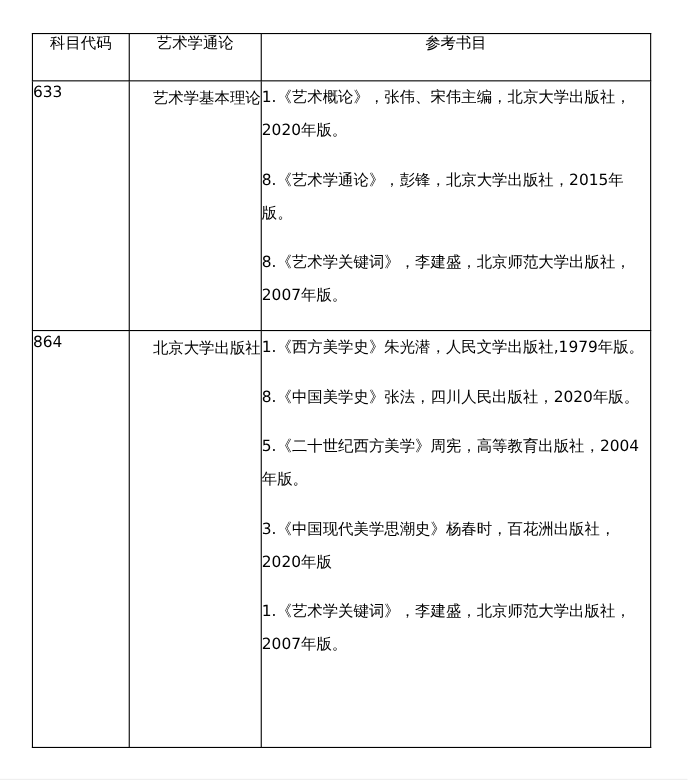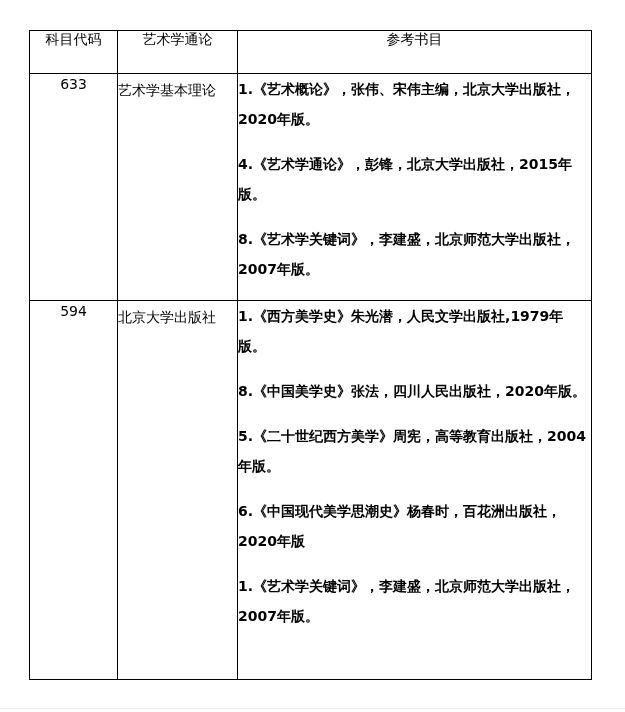--- a/index.html
+++ b/index.html
@@ -24,36 +24,36 @@
       font-size: 14px;
     }
     th.hdr {
       height: 43px;
       vertical-align: top;
       text-align: center;
       padding-top: 8px;
       box-sizing: border-box;
     }
     td.code {
-      text-align: center;
+      text-align: left;
       vertical-align: top;
     }
     td.name {
-      text-align: left;
+      text-align: right;
       vertical-align: top;
       line-height: 32px;
       padding: 0 6px;
       margin-left: 20px;
     }
     td.books {
       vertical-align: top;
       padding: 4px 6px 0 8px;
       line-height: 30px;
     }
-    .book { margin-bottom: 15px; font-weight: bold; }
+    .book { margin-bottom: 15px; }
     .book:last-child { margin-bottom: 12px; }
     .row1 td { height: 226px; }
     .row2 td { height: 378px; }
     .code-633 { padding-top: 96px; line-height: 20px; }
     .name-633 { padding-top: 78px; }
     .code-864 { padding-top: 174px; line-height: 20px; }
     .name-864 { padding-top: 152px; }
   </style>
 </head>
 <body>
@@ -68,31 +68,31 @@
       <tr>
     <th class="hdr">科目代码</th>
     <th class="hdr">艺术学通论</th>
     <th class="hdr">参考书目</th>
   </tr>
   <tr class="row1">
     <td class="code code-633">633</td>
     <td class="name name-633">艺术学基本理论</td>
     <td class="books">
       <div class="book">1.《艺术概论》，张伟、宋伟主编，北京大学出版社，2020年版。</div>
-      <div class="book">4.《艺术学通论》，彭锋，北京大学出版社，2015年版。</div>
+      <div class="book">8.《艺术学通论》，彭锋，北京大学出版社，2015年版。</div>
       <div class="book">8.《艺术学关键词》，李建盛，北京师范大学出版社，2007年版。</div>
     </td>
   </tr>
   <tr class="row2">
-    <td class="code code-864">594</td>
+    <td class="code code-864">864</td>
     <td class="name name-864">北京大学出版社</td>
     <td class="books">
       <div class="book">1.《西方美学史》朱光潜，人民文学出版社,1979年版。</div>
       <div class="book">8.《中国美学史》张法，四川人民出版社，2020年版。</div>
       <div class="book">5.《二十世纪西方美学》周宪，高等教育出版社，2004年版。</div>
-      <div class="book">6.《中国现代美学思潮史》杨春时，百花洲出版社，2020年版</div>
+      <div class="book">3.《中国现代美学思潮史》杨春时，百花洲出版社，2020年版</div>
       <div class="book">1.《艺术学关键词》，李建盛，北京师范大学出版社，2007年版。</div>
     </td>
   </tr>
 </tbody>
   </table>
 
 <div class="bottom-line"></div>
 
 </body></html>

